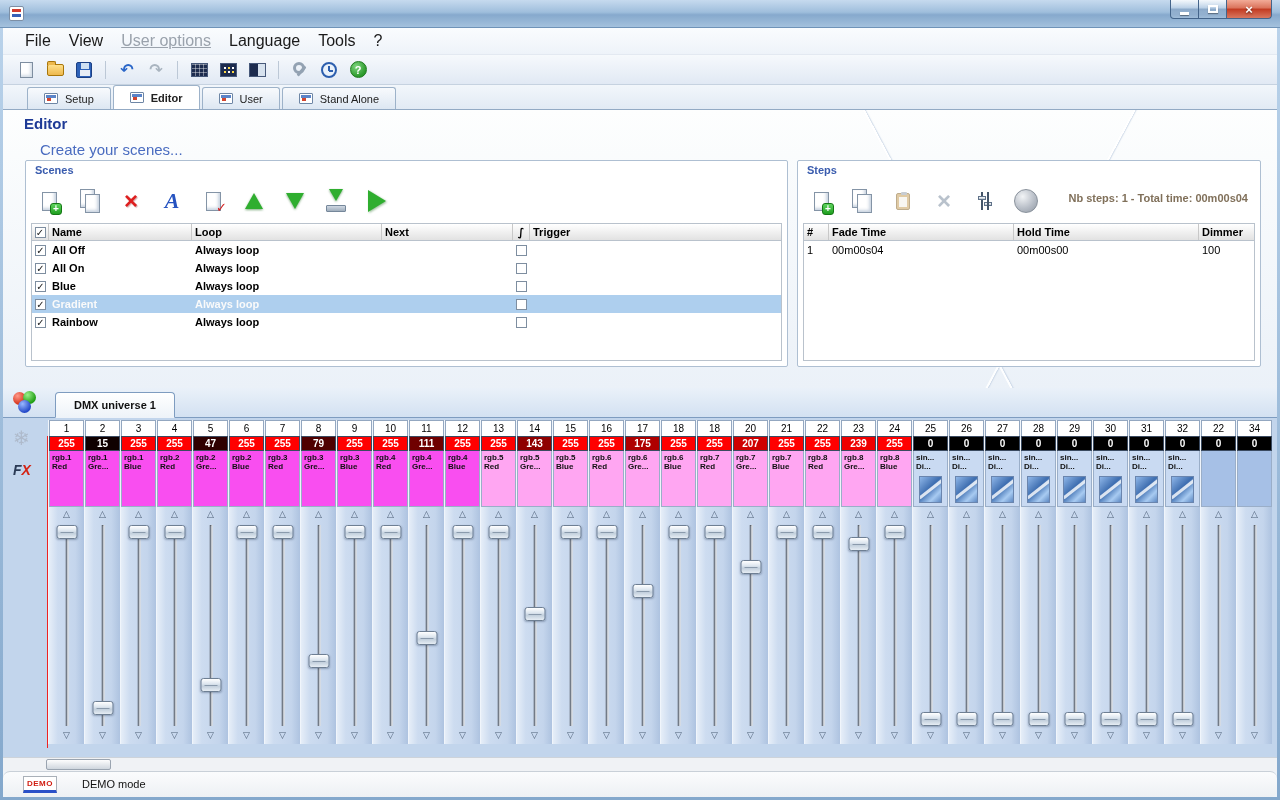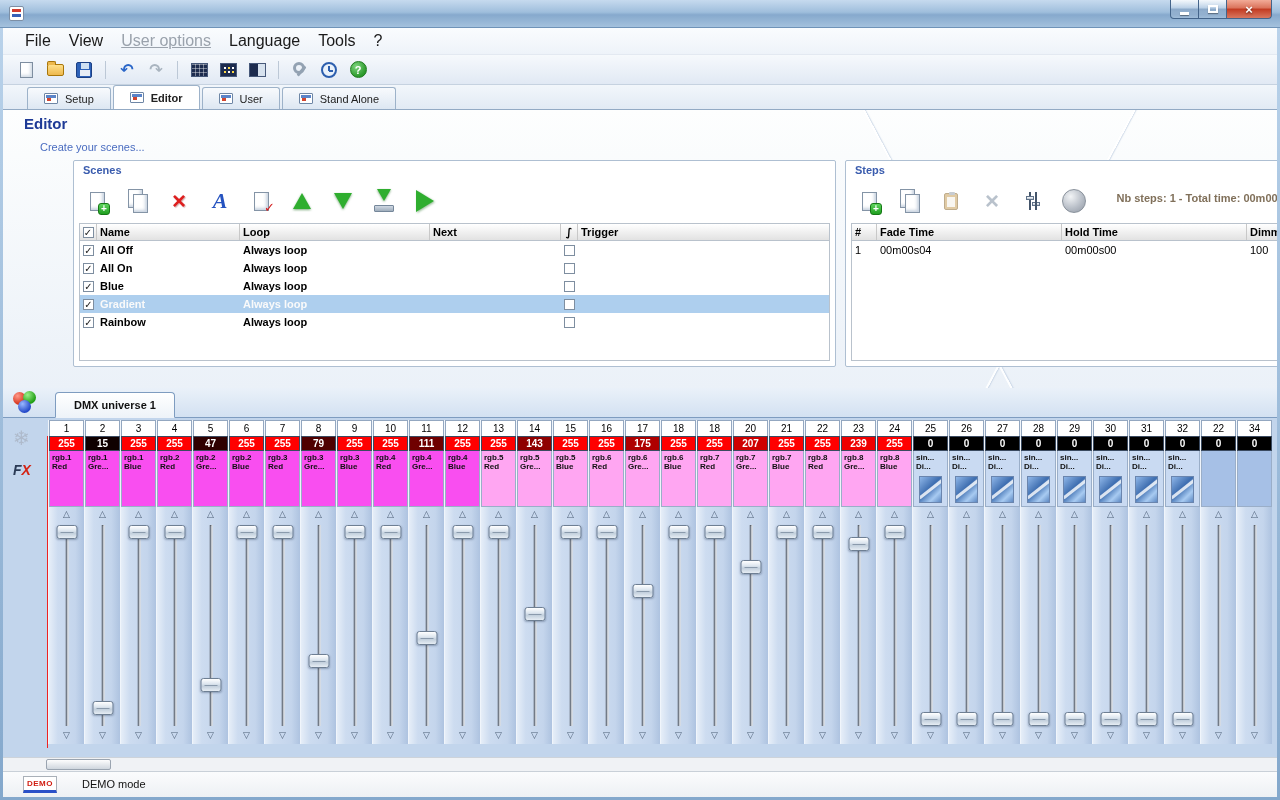--- a/index.html
+++ b/index.html
@@ -70,23 +70,23 @@
   .tab-icon{width:14px;height:11px;background:#fff;border:1px solid #6e86a5;border-radius:1px;position:relative;flex:0 0 auto;}
   .tab-icon::before{content:"";position:absolute;left:1px;right:1px;top:1px;height:3px;background:#5b84c8;}
   .tab-icon::after{content:"";position:absolute;left:2px;bottom:2px;width:4px;height:3px;background:#d2452f;}
 
   
   .content{position:absolute;left:3px;right:3px;top:110px;height:278px;background:linear-gradient(#fdfefe,#ebf1f8);overflow:hidden;}
   .wm{position:absolute;width:2px;background:rgba(255,255,255,.9);box-shadow:1px 0 1px rgba(170,190,215,.5);z-index:0;}
   .wm1{height:460px;left:1040px;top:-60px;transform:rotate(28deg);}
   .wm2{height:460px;left:950px;top:-60px;transform:rotate(-28deg);}
   .page-title{position:absolute;left:21px;top:5px;font-size:15px;font-weight:bold;color:#1e3a96;z-index:1;}
-  .page-sub{position:absolute;left:37px;top:31px;font-size:11px;color:#4a6cc0;z-index:1;}
-
-  .panel{position:absolute;top:50px;height:207px;background:#fff;border:1px solid #aebfd2;border-radius:2px;z-index:1;margin-left:48px;}
+  .page-sub{position:absolute;left:37px;top:31px;font-size:15px;color:#4a6cc0;z-index:1;}
+
+  .panel{position:absolute;top:50px;height:207px;background:#fff;border:1px solid #aebfd2;border-radius:2px;z-index:1;}
   .scenes-panel{left:22px;width:763px;}
   .steps-panel{left:794px;width:464px;}
   .panel-title{position:absolute;left:9px;top:3px;font-size:11px;font-weight:bold;color:#3a5cae;}
   .icon-row{position:absolute;left:10px;top:24px;height:32px;display:flex;align-items:center;gap:15px;}
 
   .sic{position:relative;width:26px;height:28px;display:flex;align-items:center;justify-content:center;}
   .sic .pg{width:15px;height:19px;background:#fff;border:1px solid #8494a6;box-shadow:inset -2px -2px 3px rgba(150,170,195,.5);}
   .sic .pg.back{position:absolute;left:3px;top:2px;}
   .sic .pg.front{position:absolute;left:8px;top:7px;}
   .sic .plus{position:absolute;right:0;bottom:0;width:12px;height:12px;background:linear-gradient(#5ed45e,#1f9e1f);
@@ -160,21 +160,21 @@
   .ch-up,.ch-down{height:16px;text-align:center;font-size:9px;color:#4e6078;line-height:15px;font-family:"DejaVu Sans",sans-serif;}
   .ch-track{height:205px;position:relative;}
   .groove{position:absolute;left:50%;top:2px;bottom:2px;width:3px;transform:translateX(-50%);background:#8a94a2;border-right:1px solid #fff;box-shadow:inset 1px 1px 1px rgba(0,0,0,.35);display:block;}
   .thumb{position:absolute;left:50%;transform:translateX(-50%);width:21px;height:14px;border:1px solid #6e7f93;border-radius:3px;display:block;
     background:linear-gradient(#ffffff,#dde6ef 40%,#c2cfdc 60%,#e6edf4);box-shadow:0 1px 2px rgba(30,50,80,.35);}
   .thumb::after{content:"";position:absolute;left:3px;right:3px;top:6px;height:1px;background:#8a9aac;}
 
   
   .hscroll{position:absolute;left:3px;right:3px;top:757px;height:14px;background:#f0f2f5;border-top:1px solid #cdd3da;}
   .hthumb{position:absolute;left:43px;top:1px;width:65px;height:11px;background:linear-gradient(#fdfdfd,#cfd6de);border:1px solid #9aa4b0;border-radius:2px;}
-  .statusbar{position:absolute;left:3px;right:3px;top:771px;height:26px;background:linear-gradient(#fbfcfd,#edf0f4);border-top:1px solid #c9d0d8;}
+  .statusbar{position:absolute;left:3px;right:3px;top:771px;height:26px;background:linear-gradient(#fbfcfd,#edf0f4);border-top:1px solid #c9d0d8;border-radius:7px;}
   .demo-badge{position:absolute;left:20px;top:4px;width:34px;height:17px;border:1px solid #a9b0b8;background:#fff;color:#d11c10;
     font-size:8px;font-weight:bold;letter-spacing:.5px;display:flex;align-items:center;justify-content:center;border-bottom:3px solid #2a50c8;}
   .status-text{position:absolute;left:79px;top:6px;font-size:11px;color:#111;}
 
   .edge{position:absolute;z-index:50;background:linear-gradient(180deg,#b9d2ea,#84a8cc);}
   .edge.l{left:0;top:28px;bottom:0;width:3px;}
   .edge.r{right:0;top:28px;bottom:0;width:3px;}
   .edge.b{left:0;right:0;bottom:0;height:3px;background:#84a8cc;}
 </style>
 </head>

